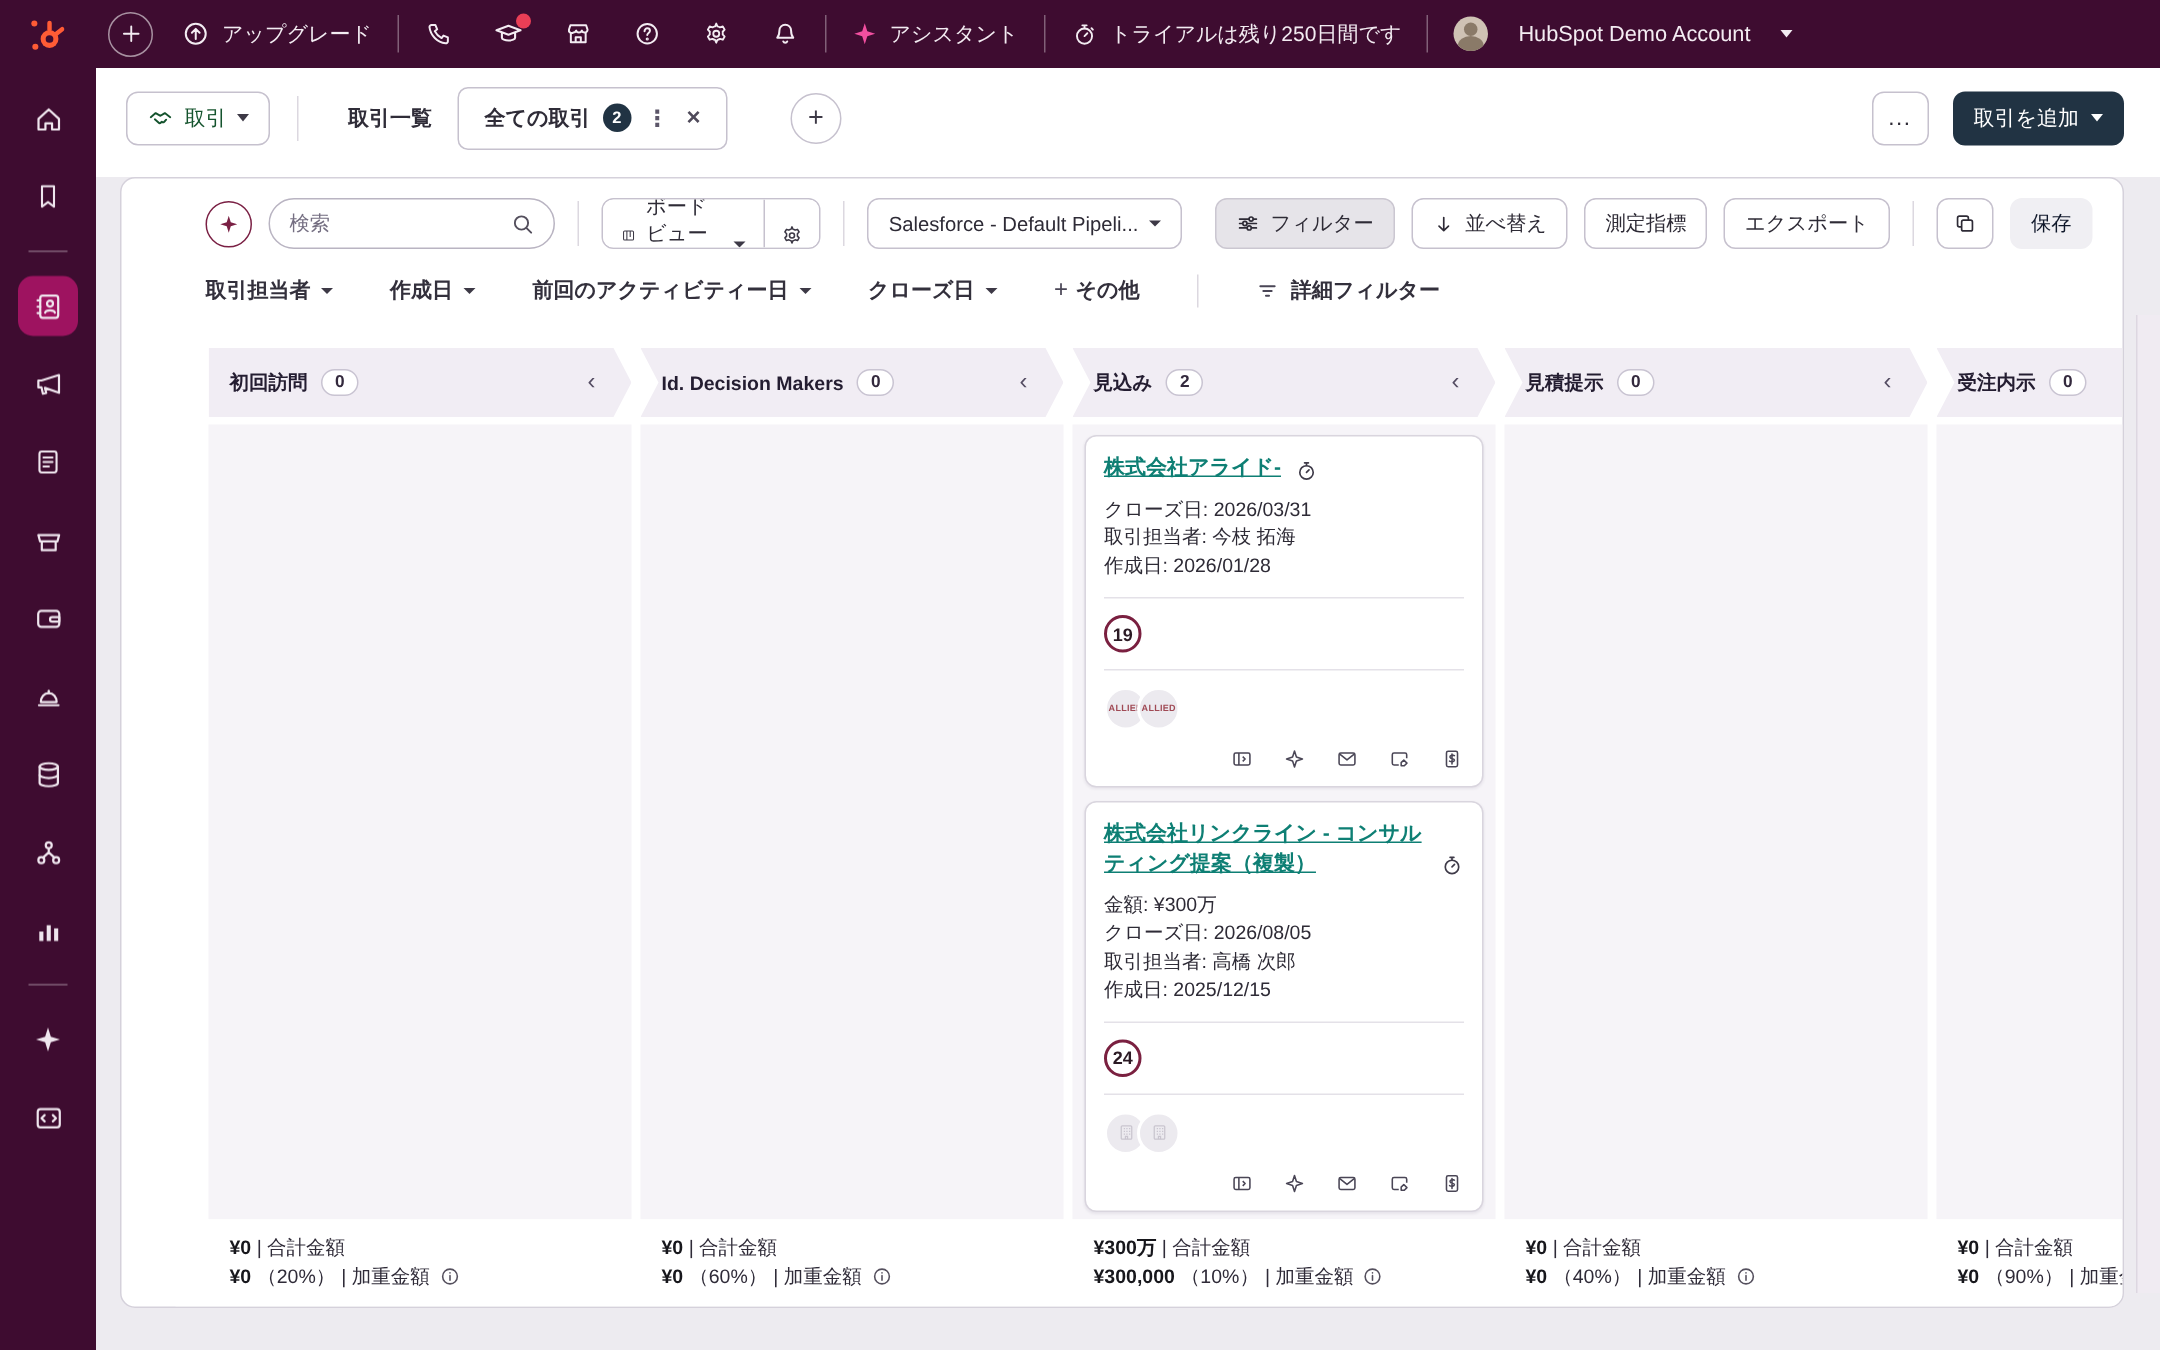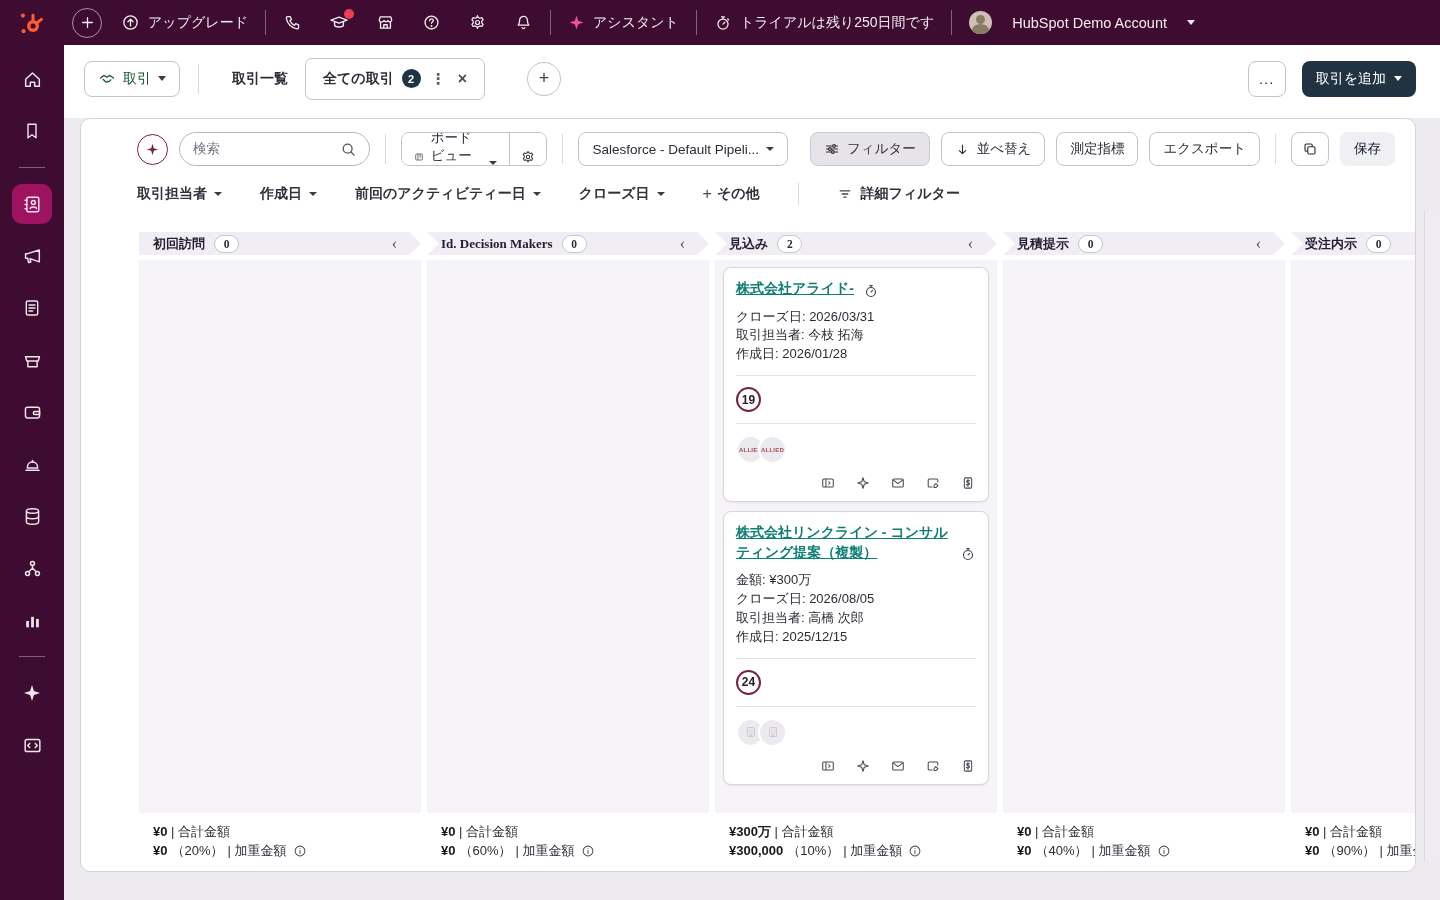--- a/index.html
+++ b/index.html
@@ -98,24 +98,23 @@
   .qf { display:flex; align-items:center; gap:7px; }
   .qf-more { font-weight:bold; display:flex; align-items:center; gap:5px; }
   .qf-plus { font-size:16px; font-weight:normal; color:#4a4656; }
   .qf-divider { width:1px; height:22px; background:#dcd8e0; }
   .qf-advanced { display:flex; align-items:center; gap:8px; }
 
   
   .board { flex:1; display:flex; gap:6px; padding:12px 0 0 22px; overflow:hidden; }
   .col { width:282px; flex:none; display:flex; flex-direction:column; }
   .col-header {
-    height:23px; flex:none; background:#f1edf4; display:flex; align-items:center; gap:9px;
+    height:46px; flex:none; background:#f1edf4; display:flex; align-items:center; gap:9px;
     padding:0 24px 0 14px; font-size:13px; font-weight:bold; color:#241d31;
     clip-path:polygon(0 0, calc(100% - 12px) 0, 100% 50%, calc(100% - 12px) 100%, 0 100%, 12px 50%);
-    font-family:Liberation Serif, serif;
   }
   .col:first-child .col-header { clip-path:polygon(0 0, calc(100% - 12px) 0, 100% 50%, calc(100% - 12px) 100%, 0 100%); }
   .count-pill { background:#fff; border:1px solid #c9c4d2; border-radius:10px; min-width:25px; height:18px;
     display:flex; align-items:center; justify-content:center; font-size:11.5px; font-weight:bold; color:#33293d; padding:0 7px; }
   .col-collapse { margin-left:auto; color:#554d63; font-size:16px; line-height:1; font-weight:normal; }
   .col-body { flex:1; margin-top:5px; background:#f6f4f8; padding:7px 8px; overflow:hidden; }
 
   
   .card { background:#fff; border:1px solid #d9d5de; border-radius:8px; padding:11px 12px 10px; margin-bottom:9px;
     box-shadow:0 1px 2px rgba(30,20,50,.07); }

